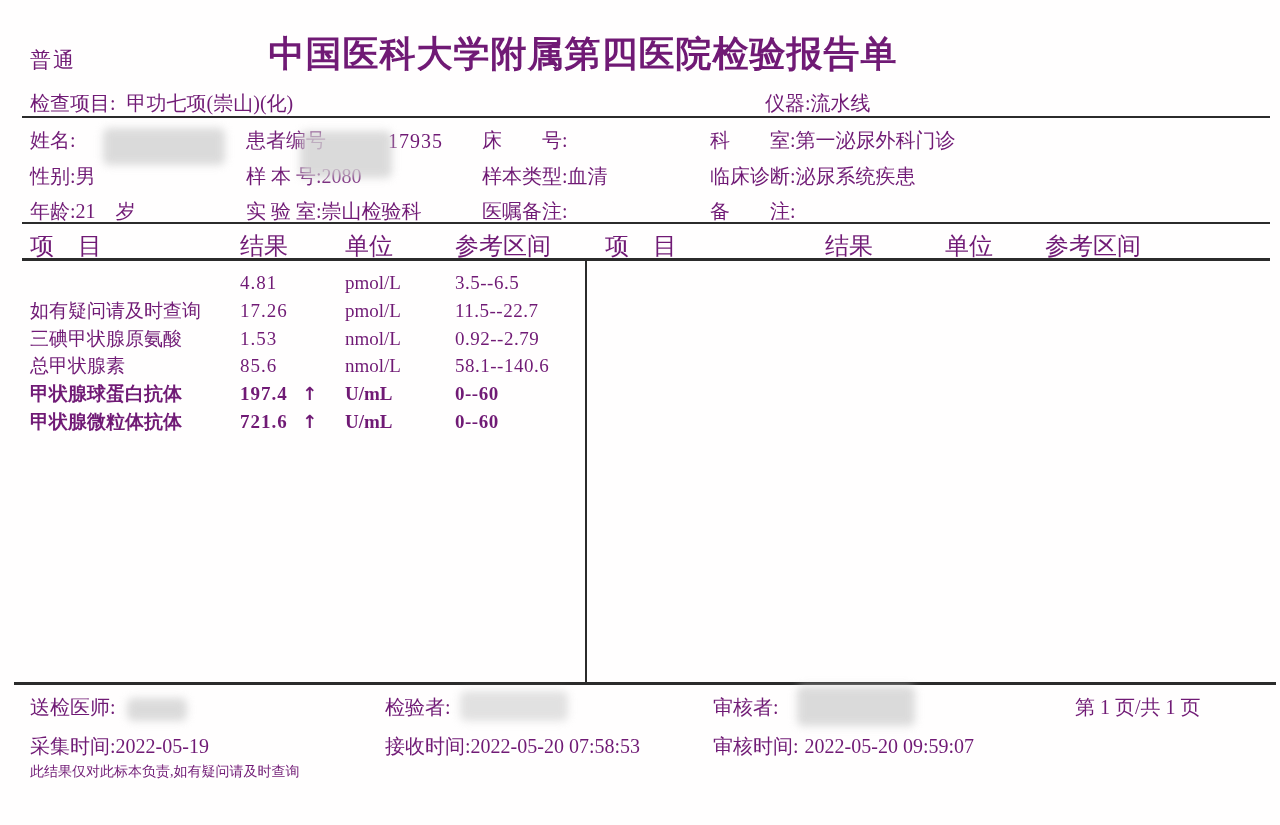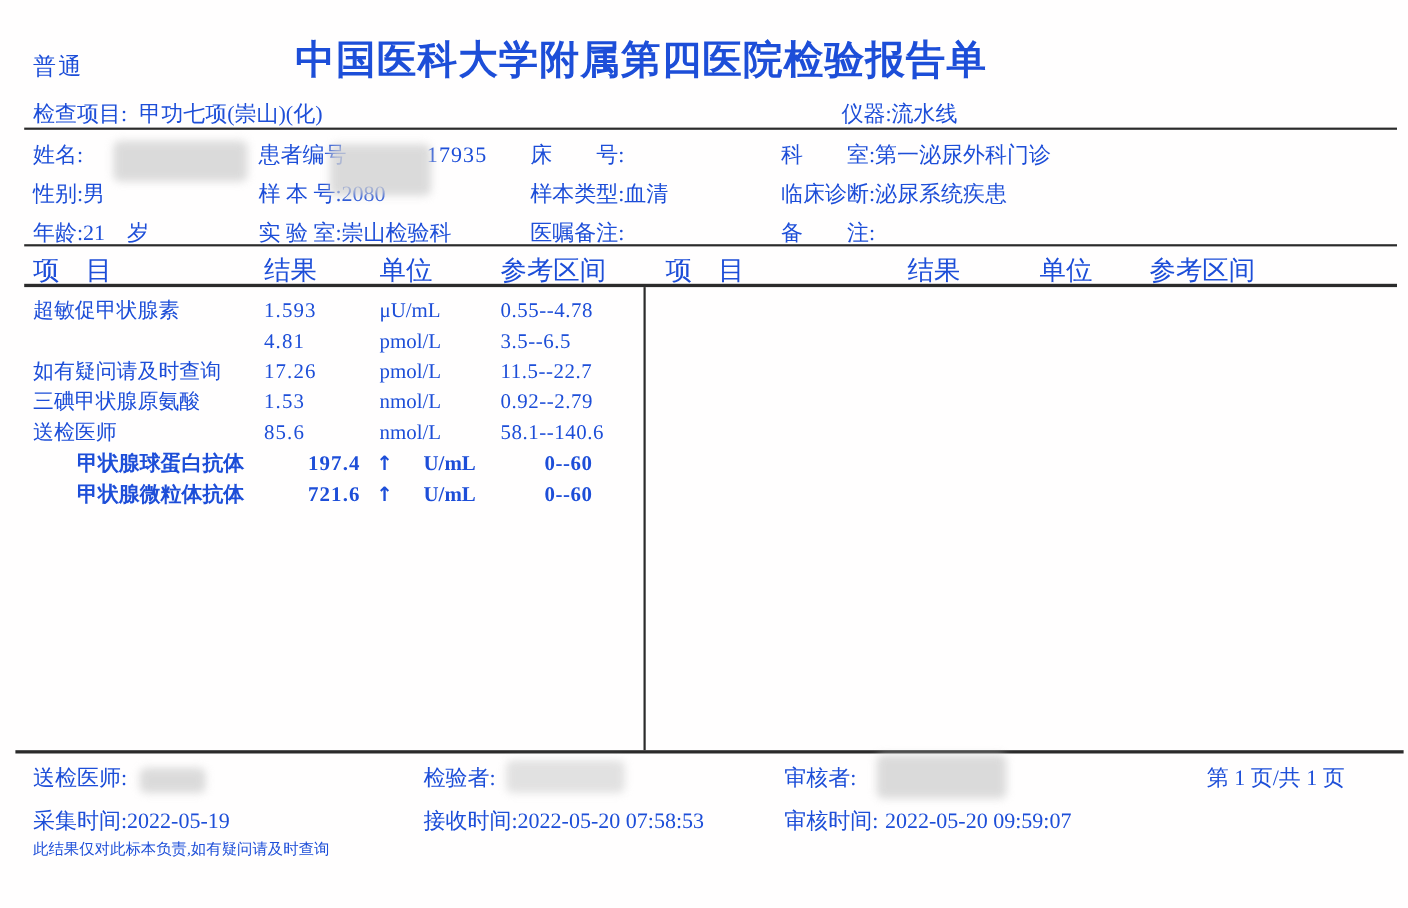--- a/index.html
+++ b/index.html
@@ -1,49 +1,49 @@
 <!DOCTYPE html>
 <html><head>
 <meta charset="utf-8">
 <style>
   html,body{margin:0;padding:0;background:#ffffff;}
   .page{
     position:relative;width:1280px;height:825px;background:#fffefe;
-    font-family:"Liberation Serif","DejaVu Serif",serif;color:#1d4ed8;
+    font-family:"Liberation Serif","DejaVu Serif",serif;color:#701a75;
     overflow:hidden;
   }
   .abs{position:absolute;white-space:nowrap;}
   .tag{left:30px;top:46px;font-size:21px;letter-spacing:2px;}
   .title{left:0;top:30px;width:1166px;text-align:center;font-size:36px;font-weight:700;letter-spacing:1px;}
   .exam-line{left:30px;top:90px;font-size:20px;}
   .instrument{left:765px;top:90px;font-size:20px;}
   .hline{position:absolute;left:22px;right:10px;background:#2b2b2b;}
   .hline.l1{top:116px;height:2px;}
   .hline.l2{top:222px;height:2px;}
   .hline.l3{top:258px;height:3px;}
   .hline.l4{top:682px;height:3px;left:14px;right:4px;}
   .vdivider{position:absolute;left:585px;top:261px;width:2px;height:421px;background:#2b2b2b;}
   .pi{font-size:20px;}
   .pi-r1{top:127px;} .pi-r2{top:163px;} .pi-r3{top:198px;}
-  .c1{left:30px;} .c2{left:235px;} .c3{left:482px;} .c4{left:710px;}
+  .c1{left:30px;} .c2{left:246px;} .c3{left:482px;} .c4{left:710px;}
   .th{font-size:24px;top:230px;}
   .th.h1{left:30px;} .th.h2{left:240px;} .th.h3{left:345px;} .th.h4{left:455px;}
   .th.h5{left:605px;} .th.h6{left:825px;} .th.h7{left:945px;} .th.h8{left:1045px;}
   .rows{position:absolute;left:0;top:269px;width:585px;}
   .trow{position:relative;height:27.8px;font-size:19px;line-height:27.8px;}
   .trow span{position:absolute;white-space:nowrap;}
   .trow .item{left:30px;}
   .trow .result{left:240px;letter-spacing:1px;}
   .trow .flag{left:302px;font-family:"DejaVu Sans",sans-serif;font-size:18px;}
   .trow .unit{left:345px;}
   .trow .range{left:455px;letter-spacing:0.5px;}
-  .trow.abnormal{font-weight:700;margin-left:40px;}
+  .trow.abnormal{font-weight:700;}
   .ft{font-size:20px;}
   .ft-r1{top:694px;} .ft-r2{top:733px;}
-  .f1{left:30px;} .f2{left:385px;} .f3{left:713px;} .f4{left:1075px;margin-left:22px;}
+  .f1{left:30px;} .f2{left:385px;} .f3{left:713px;} .f4{left:1075px;}
   .disclaimer{left:30px;top:763px;font-size:14px;font-weight:400;}
   .redact{position:absolute;background:#d2d2d2;border-radius:6px;filter:blur(4px);opacity:.8;}
   .redact.name{left:103px;top:128px;width:122px;height:37px;}
   .redact.pno{left:300px;top:131px;width:92px;height:47px;}
   .redact.sender{left:127px;top:698px;width:60px;height:23px;}
   .redact.tester{left:460px;top:691px;width:108px;height:30px;opacity:.65;}
   .redact.reviewer{left:797px;top:686px;width:118px;height:40px;}
   .pno-visible{left:388px;top:130px;font-size:20px;letter-spacing:1px;}
 </style>
 </head>
@@ -100,48 +100,41 @@
   <div class="abs th h4">参考区间</div>
   <div class="abs th h5">项　目</div>
   <div class="abs th h6">结果</div>
   <div class="abs th h7">单位</div>
   <div class="abs th h8">参考区间</div>
   <div class="hline l3"></div>
   <div class="vdivider"></div>
 
   <div class="rows">
       <div class="trow">
-      <span class="item">超敏促甲状腺素</span>
-      <span class="result">1.593</span>
-      <span class="flag"></span>
-      <span class="unit">μU/mL</span>
-      <span class="range">0.55--4.78</span>
-    </div>
-      <div class="trow">
       <span class="result">4.81</span>
       <span class="flag"></span>
       <span class="unit">pmol/L</span>
       <span class="range">3.5--6.5</span>
     </div>
       <div class="trow">
       <span class="item">如有疑问请及时查询</span>
       <span class="result">17.26</span>
       <span class="flag"></span>
       <span class="unit">pmol/L</span>
       <span class="range">11.5--22.7</span>
     </div>
       <div class="trow">
       <span class="item">三碘甲状腺原氨酸</span>
       <span class="result">1.53</span>
       <span class="flag"></span>
       <span class="unit">nmol/L</span>
       <span class="range">0.92--2.79</span>
     </div>
       <div class="trow">
-      <span class="item">送检医师</span>
+      <span class="item">总甲状腺素</span>
       <span class="result">85.6</span>
       <span class="flag"></span>
       <span class="unit">nmol/L</span>
       <span class="range">58.1--140.6</span>
     </div>
       <div class="trow abnormal">
       <span class="item">甲状腺球蛋白抗体</span>
       <span class="result">197.4</span>
       <span class="flag">↑</span>
       <span class="unit">U/mL</span>

